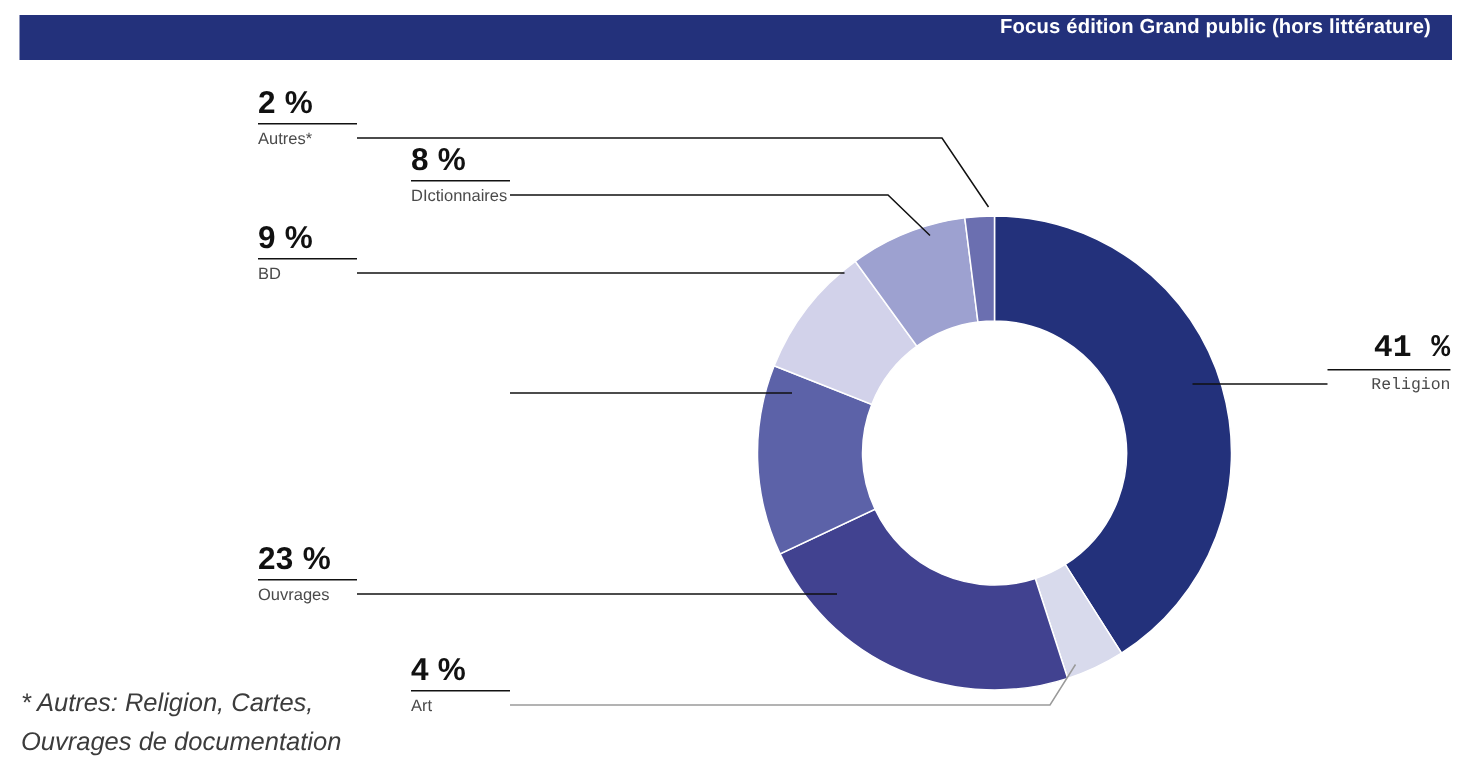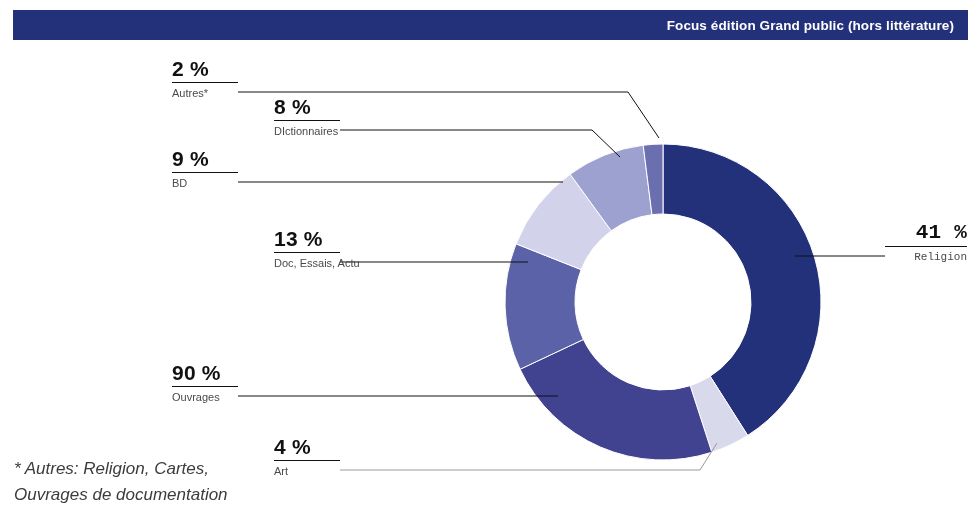--- a/index.html
+++ b/index.html
@@ -21,21 +21,21 @@
 
   
   #header-bar {
     position: absolute;
     left: 13px;
     top: 10px;
     width: 955px;
     height: 30px;
     background: #23317b;
     display: flex;
-    align-items: center;
+    align-items: flex-start;
     justify-content: flex-end;
     box-sizing: border-box;
     padding-right: 14px;
   }
   #header-title {
     color: #ffffff;
     font-size: 13.5px;
     font-weight: bold;
     letter-spacing: 0.1px;
     white-space: nowrap;
@@ -135,28 +135,23 @@
     <div class="callout-rule"></div>
     <div class="callout-name">DIctionnaires</div>
   </div>
 
   <div class="callout" style="left:172px; top:148px; width:66px;">
     <div class="callout-value">9 %</div>
     <div class="callout-rule"></div>
     <div class="callout-name">BD</div>
   </div>
 
-  <div class="callout" style="left:274px; top:228px; width:66px;">
-    <div class="callout-value">13 %</div>
-    <div class="callout-rule"></div>
-    <div class="callout-name">Doc, Essais, Actu</div>
-  </div>
 
   <div class="callout" style="left:172px; top:362px; width:66px;">
-    <div class="callout-value">90 %</div>
+    <div class="callout-value">23 %</div>
     <div class="callout-rule"></div>
     <div class="callout-name">Ouvrages</div>
   </div>
 
   <div class="callout" style="left:274px; top:436px; width:66px;">
     <div class="callout-value">4 %</div>
     <div class="callout-rule"></div>
     <div class="callout-name">Art</div>
   </div>
 

